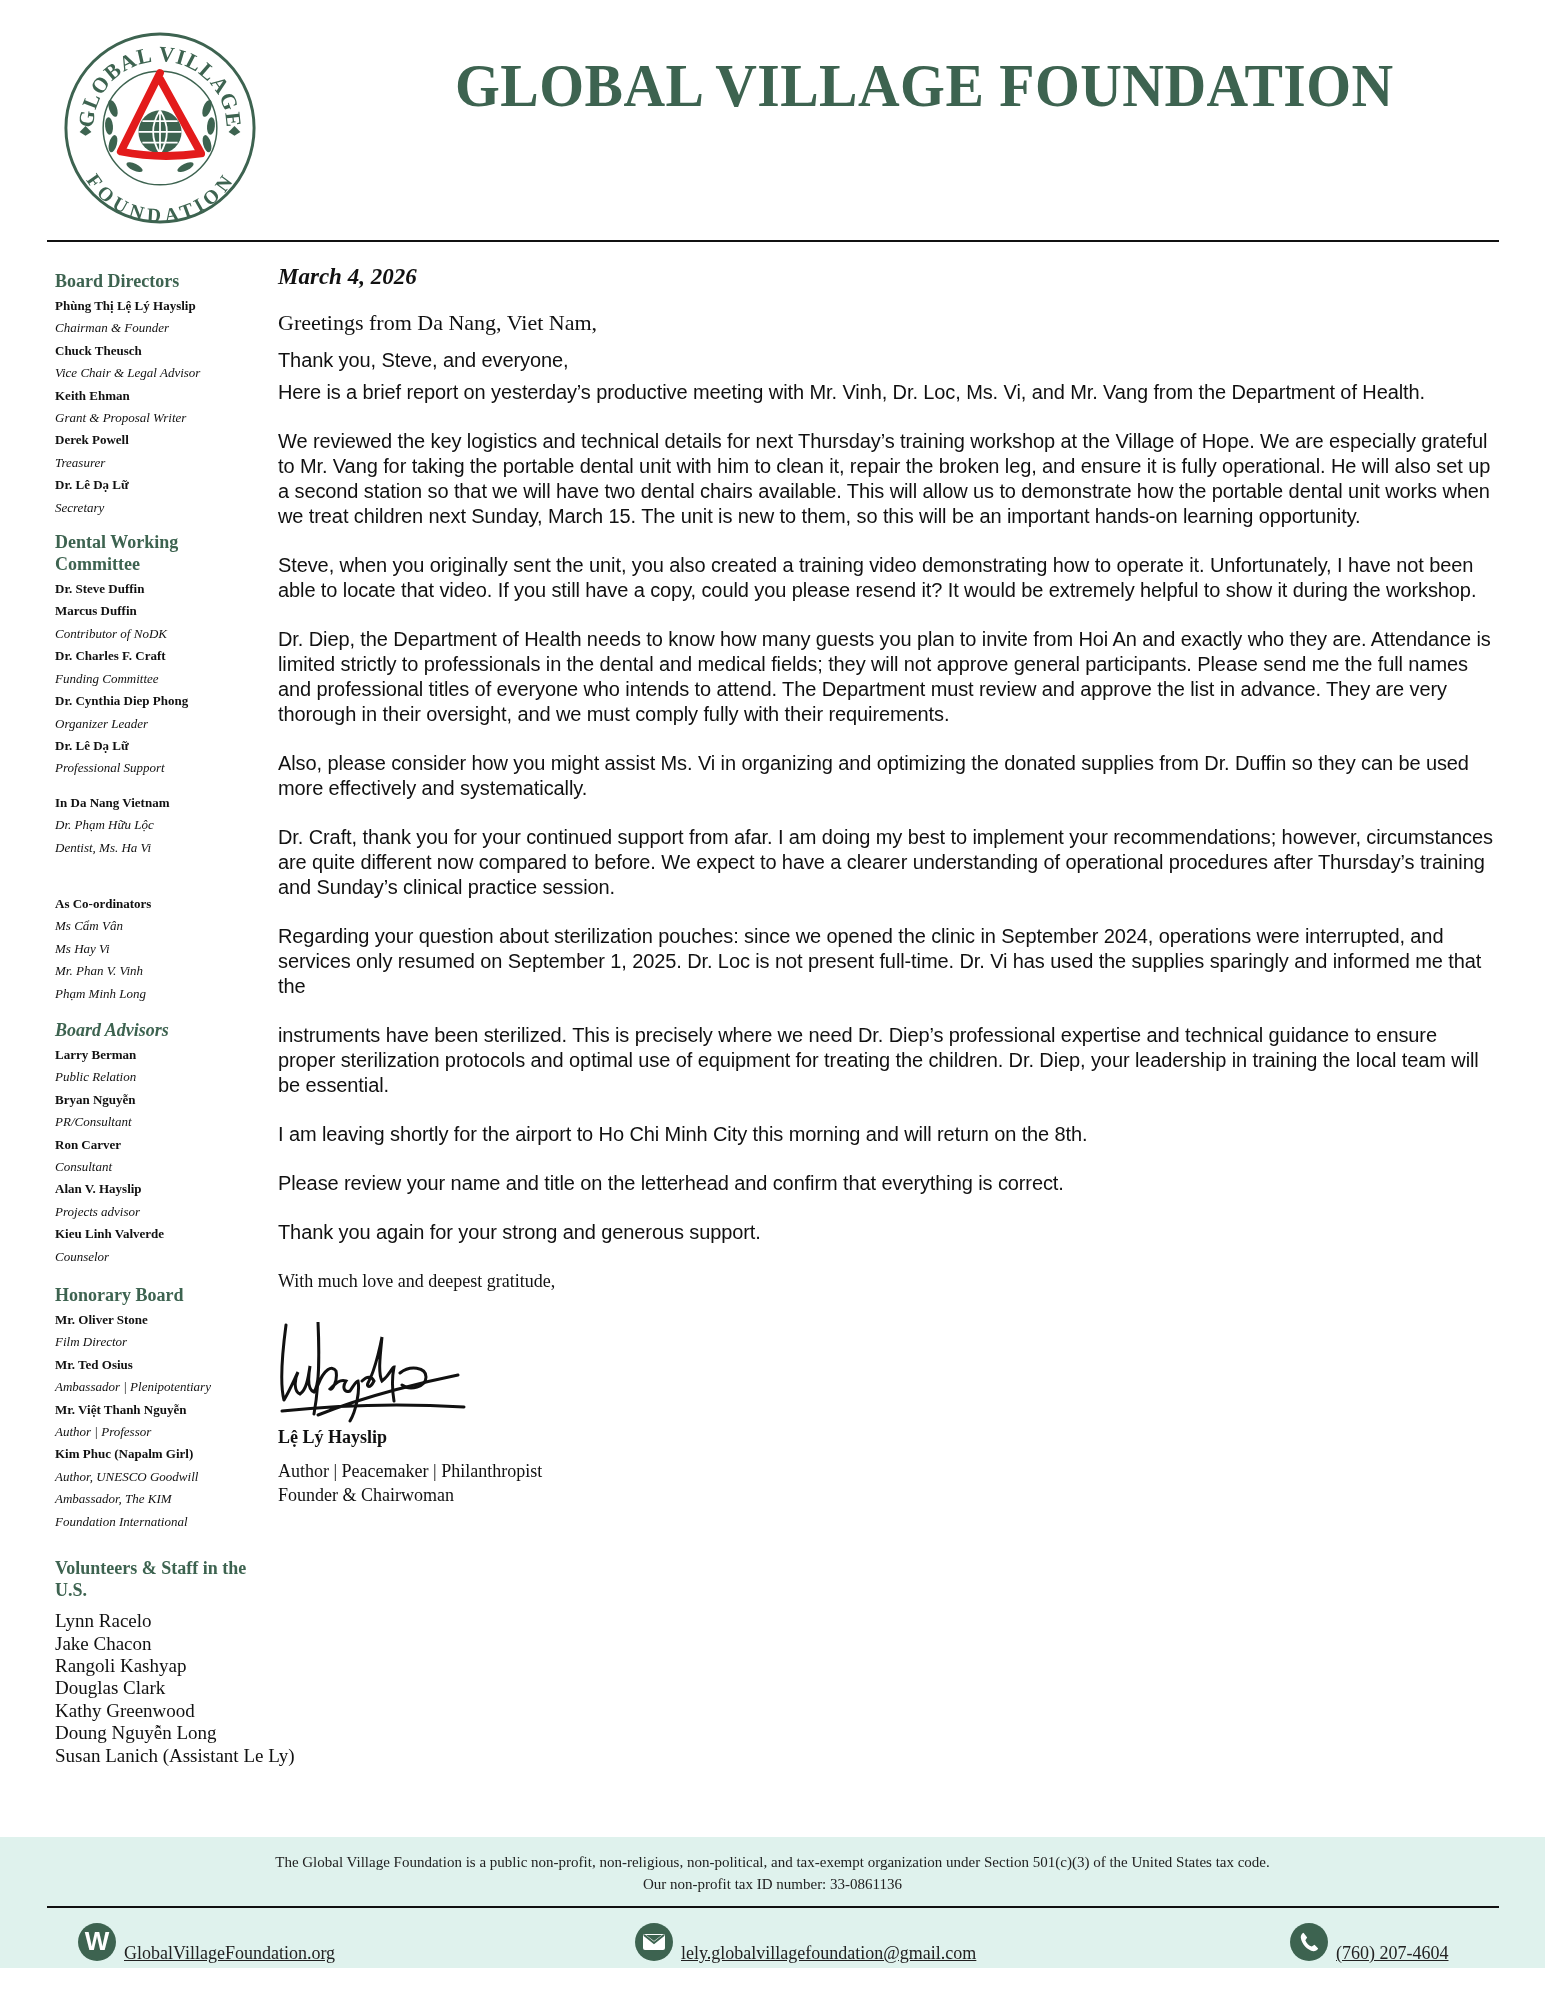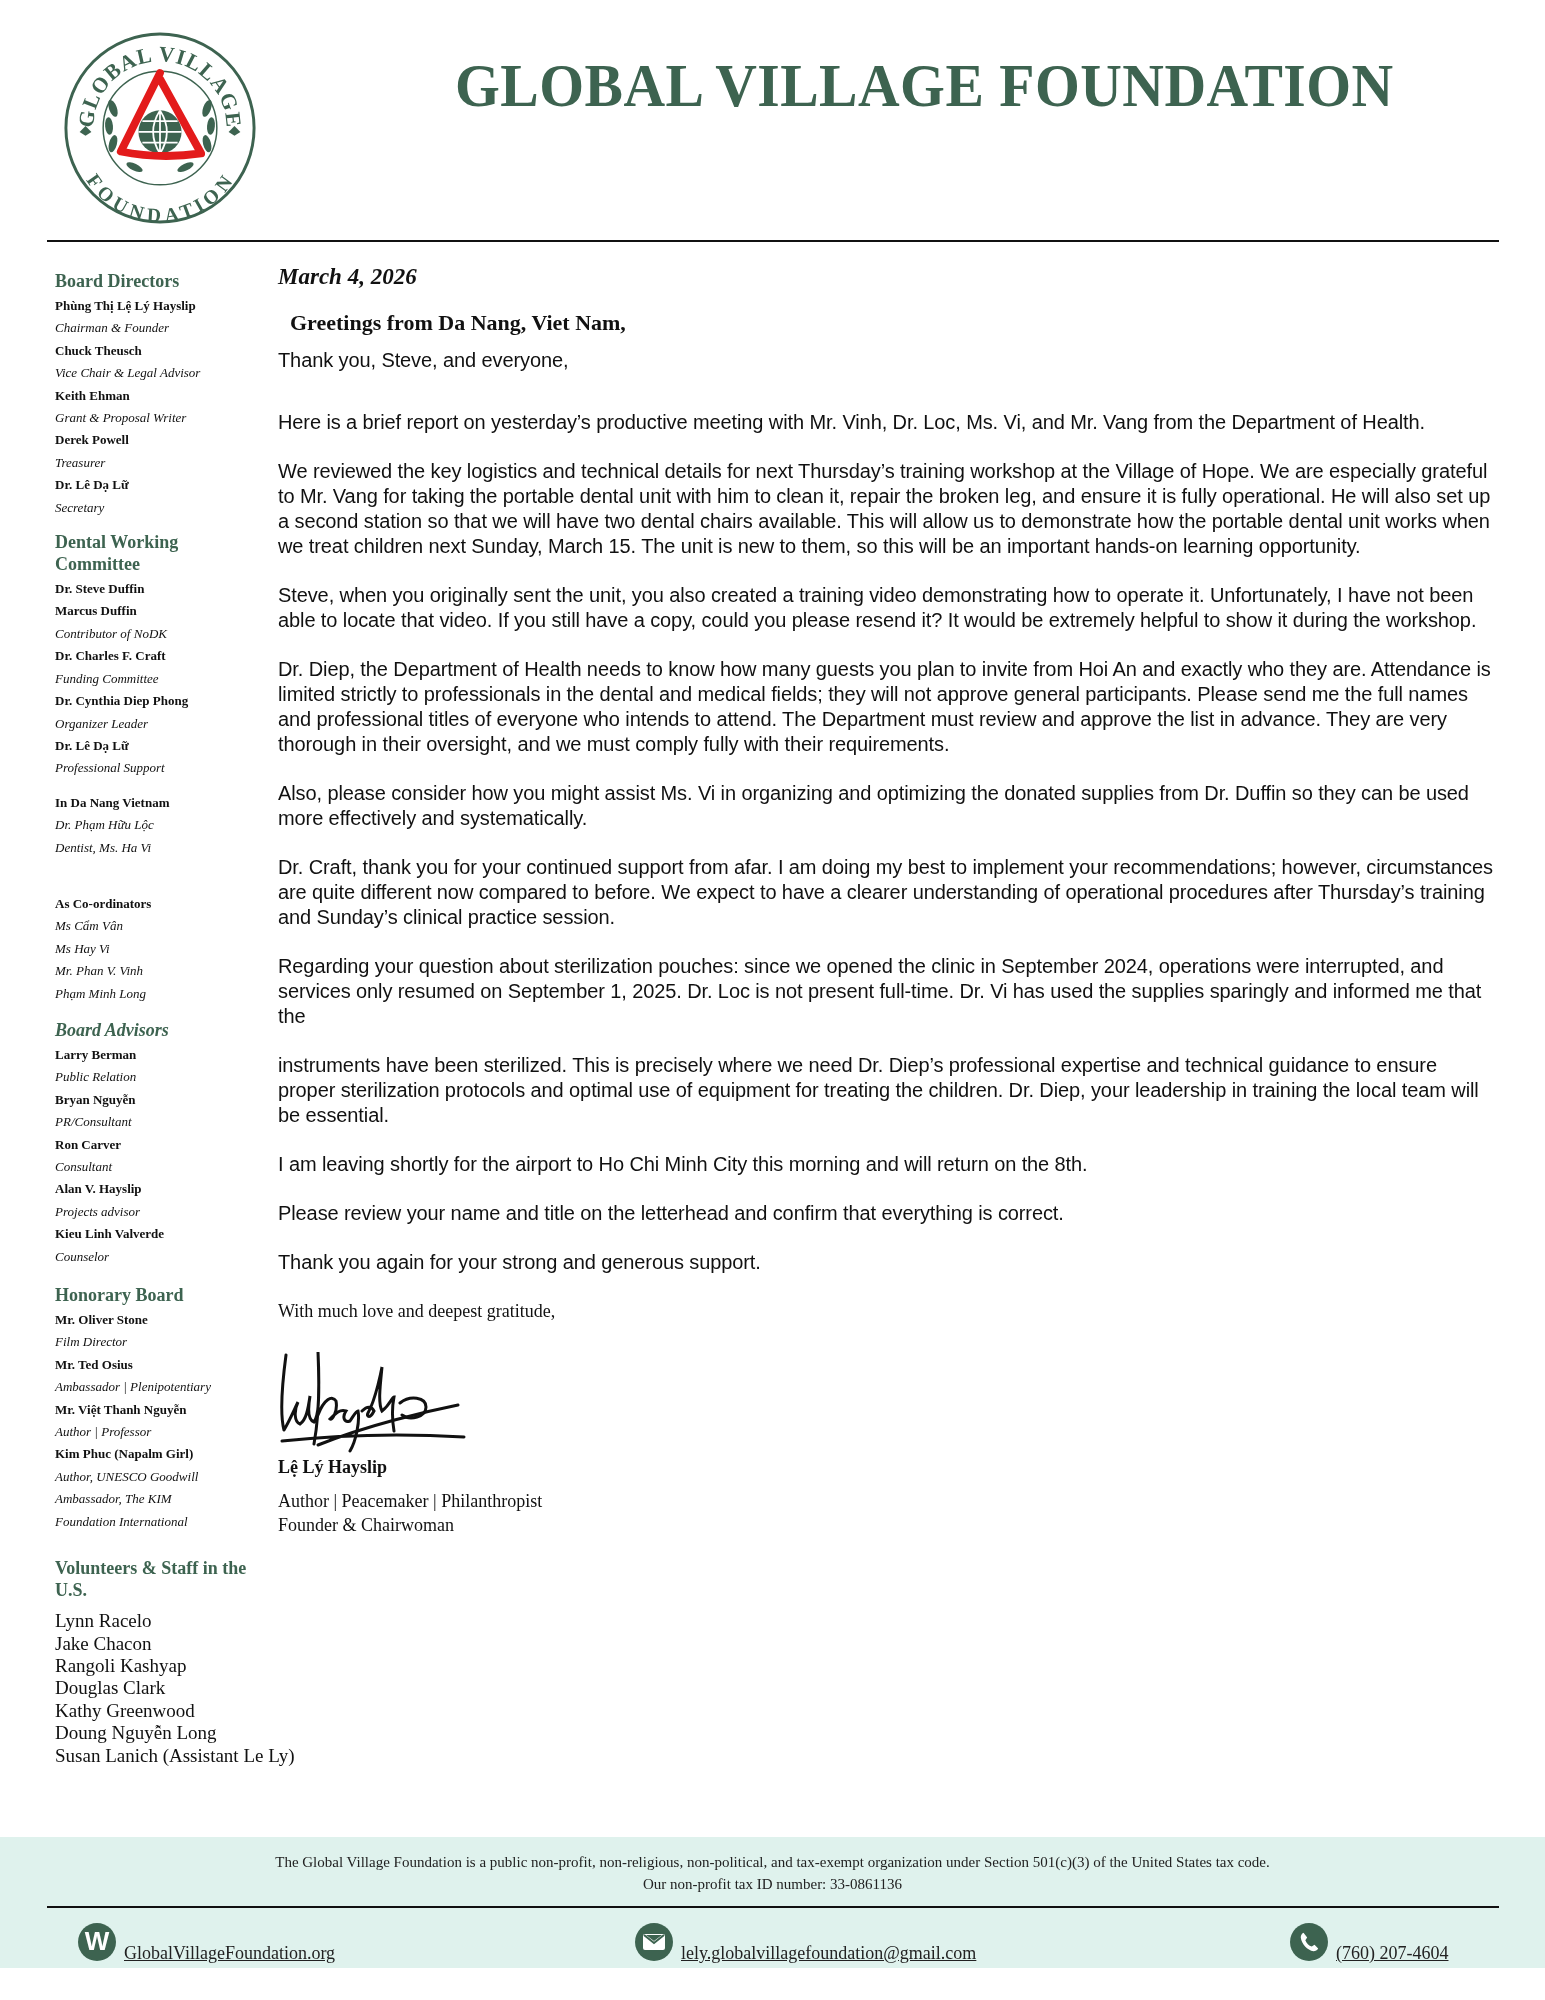--- a/index.html
+++ b/index.html
@@ -15,23 +15,23 @@
   .sec-head { font-weight:bold; font-size:18px; color:#3d6350; line-height:22px; margin-top:12px; margin-bottom:3px; }
   .sec-head.first { margin-top:0; }
   .p-name { font-weight:bold; font-size:13px; line-height:22.4px; white-space:nowrap; }
   .p-role { font-style:italic; font-size:13px; line-height:22.4px; white-space:nowrap; }
   .sub-head { font-weight:bold; font-size:13px; line-height:22.4px; margin-top:12px; }
   .vol { font-size:19px; line-height:22.4px; white-space:nowrap; }
 
   
   #main { position:absolute; left:278px; top:262px; width:1215px; }
   #date { font-weight:bold; font-style:italic; font-size:23px; line-height:30px; margin:0 0 16px 0; }
-  #greeting { font-weight:bold; font-size:22px; line-height:30px; margin:0 0 10px 12px; }
+  #greeting { font-weight:normal; font-size:22px; line-height:30px; margin:0 0 10px 0; }
   .para { font-family:"Liberation Sans", sans-serif; font-size:20px; line-height:25px; margin:0 0 24px 0; letter-spacing:-0.1px; }
-  .para.tight { margin-bottom:37px; }
+  .para.tight { margin-bottom:7px; }
   #closing { font-size:18px; line-height:24px; margin-top:14px; }
   #signature { display:block; margin-top:22px; width:200px; height:110px; }
   #signer-name { font-weight:bold; font-size:18px; line-height:24px; }
   #signer-title { font-size:18px; line-height:24px; }
   #signer-tagline { font-size:18px; line-height:24px; margin-top:10px; }
 
   
   #footer { position:absolute; left:0; top:1837px; width:1545px; height:131px; background:#dff2ed; }
   #footer-note { position:absolute; left:270px; top:14px; width:1005px; text-align:center; font-size:15px; line-height:22px; color:#222; }
   #footer-rule { position:absolute; left:47px; top:69px; width:1452px; height:2px; background:#111; }

